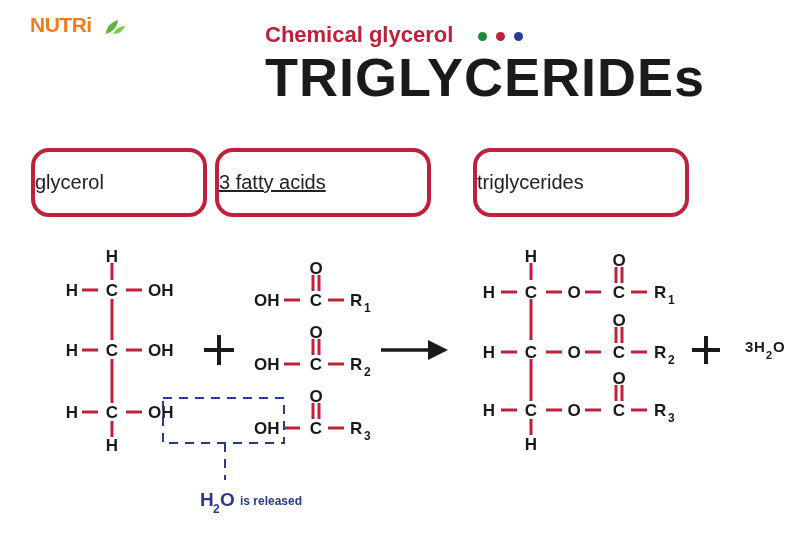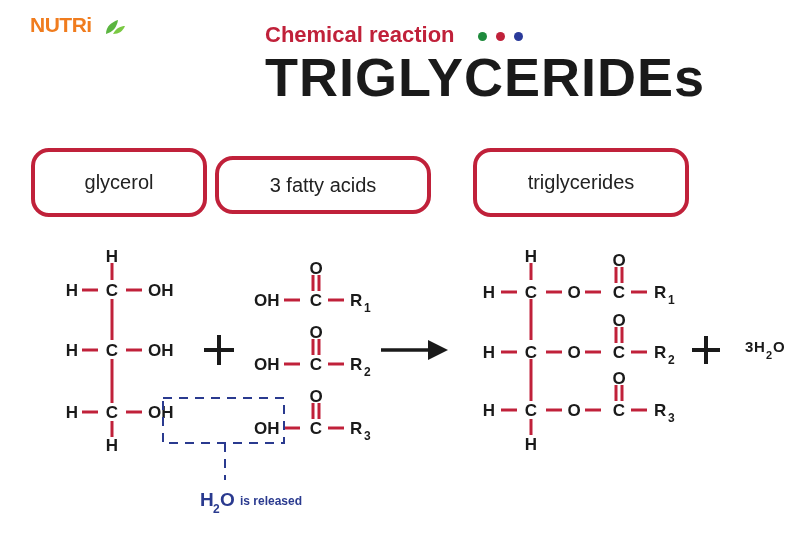--- a/index.html
+++ b/index.html
@@ -5,48 +5,48 @@
   html, body { margin:0; padding:0; background:#ffffff; }
   body { width:800px; height:535px; position:relative; overflow:hidden; font-family:"Liberation Sans", sans-serif; }
   .logo { position:absolute; left:14px; top:14px; line-height:1;margin-left:16px; }
   .logo .nutri { font-family:"Liberation Sans", sans-serif; font-weight:bold; font-size:21px; color:#f07c1e; letter-spacing:-0.5px; display:block; height:20px; }
   .logo .home { font-family:"Liberation Sans", sans-serif; font-weight:bold; font-size:26px; color:#1f3f8f; display:block; margin-top:-4px; letter-spacing:-0.5px; }
   .logo svg { position:absolute; left:74px; top:4px; }
   .subtitle { position:absolute; left:265px; top:22px; font-size:22px; font-weight:bold; color:#c0213a; white-space:nowrap; }
   .dots { position:absolute; left:478px; top:32px; display:flex; gap:9px; }
   .dot { width:9px; height:9px; border-radius:50%; }
   .title { position:absolute; left:265px; top:46px; font-size:54px; font-weight:bold; color:#1a1a1a; letter-spacing:1px; white-space:nowrap; }
-  .pill { position:absolute; border:4px solid #c0213a; border-radius:18px; box-sizing:border-box; display:flex; align-items:center; justify-content:center; font-size:20px; color:#222; background:#fff; }
+  .pill { position:absolute; border:4px solid #c0213a; border-radius:18px; box-sizing:border-box; display:flex; align-items:center; font-size:20px; color:#222; background:#fff; }
   svg.diagram { position:absolute; left:0; top:0; }
   .chem { font-family:"Liberation Sans", sans-serif; font-weight:bold; fill:#1a1a1a; font-size:17px; }
   .chemblue { font-family:"Liberation Sans", sans-serif; font-weight:bold; fill:#2a3a8f; }
 </style>
 </head>
 <body>
 
 <div class="logo">
   <span class="nutri">NUTRi</span>
   <svg width="22" height="18" viewBox="0 0 22 18">
     <path d="M2 16 C2 8 8 4 14 2 C13 9 9 14 2 16 Z" fill="#5bb540"></path>
     <path d="M9 16 C12 10 17 8 21 8 C19 13 15 16 9 16 Z" fill="#7ac943"></path>
   </svg>
 </div>
 
-<div class="subtitle">Chemical reaction</div>
+<div class="subtitle">Chemical glycerol</div>
 <div class="dots">
   <div class="dot" style="background:#1e8a3c"></div>
   <div class="dot" style="background:#c0213a"></div>
   <div class="dot" style="background:#2a3a9a"></div>
 </div>
 <div class="title">TRIGLYCERIDEs</div>
 
 <div class="pill" style="left:31px;top:148px;width:176px;height:69px;">
   <span>glycerol</span>
 </div>
-<div class="pill" style="left:215px;top:156px;width:216px;height:58px;">
+<div class="pill" style="left:215px;top:148px;width:216px;height:69px;text-decoration:underline;">
   <span>3 fatty acids</span>
 </div>
 <div class="pill" style="left:473px;top:148px;width:216px;height:69px;">
   <span>triglycerides</span>
 </div>
 
 <svg class="diagram" width="800" height="535" viewBox="0 0 800 535">
 
   <g>
     <g stroke="#c0213a" stroke-width="3">

